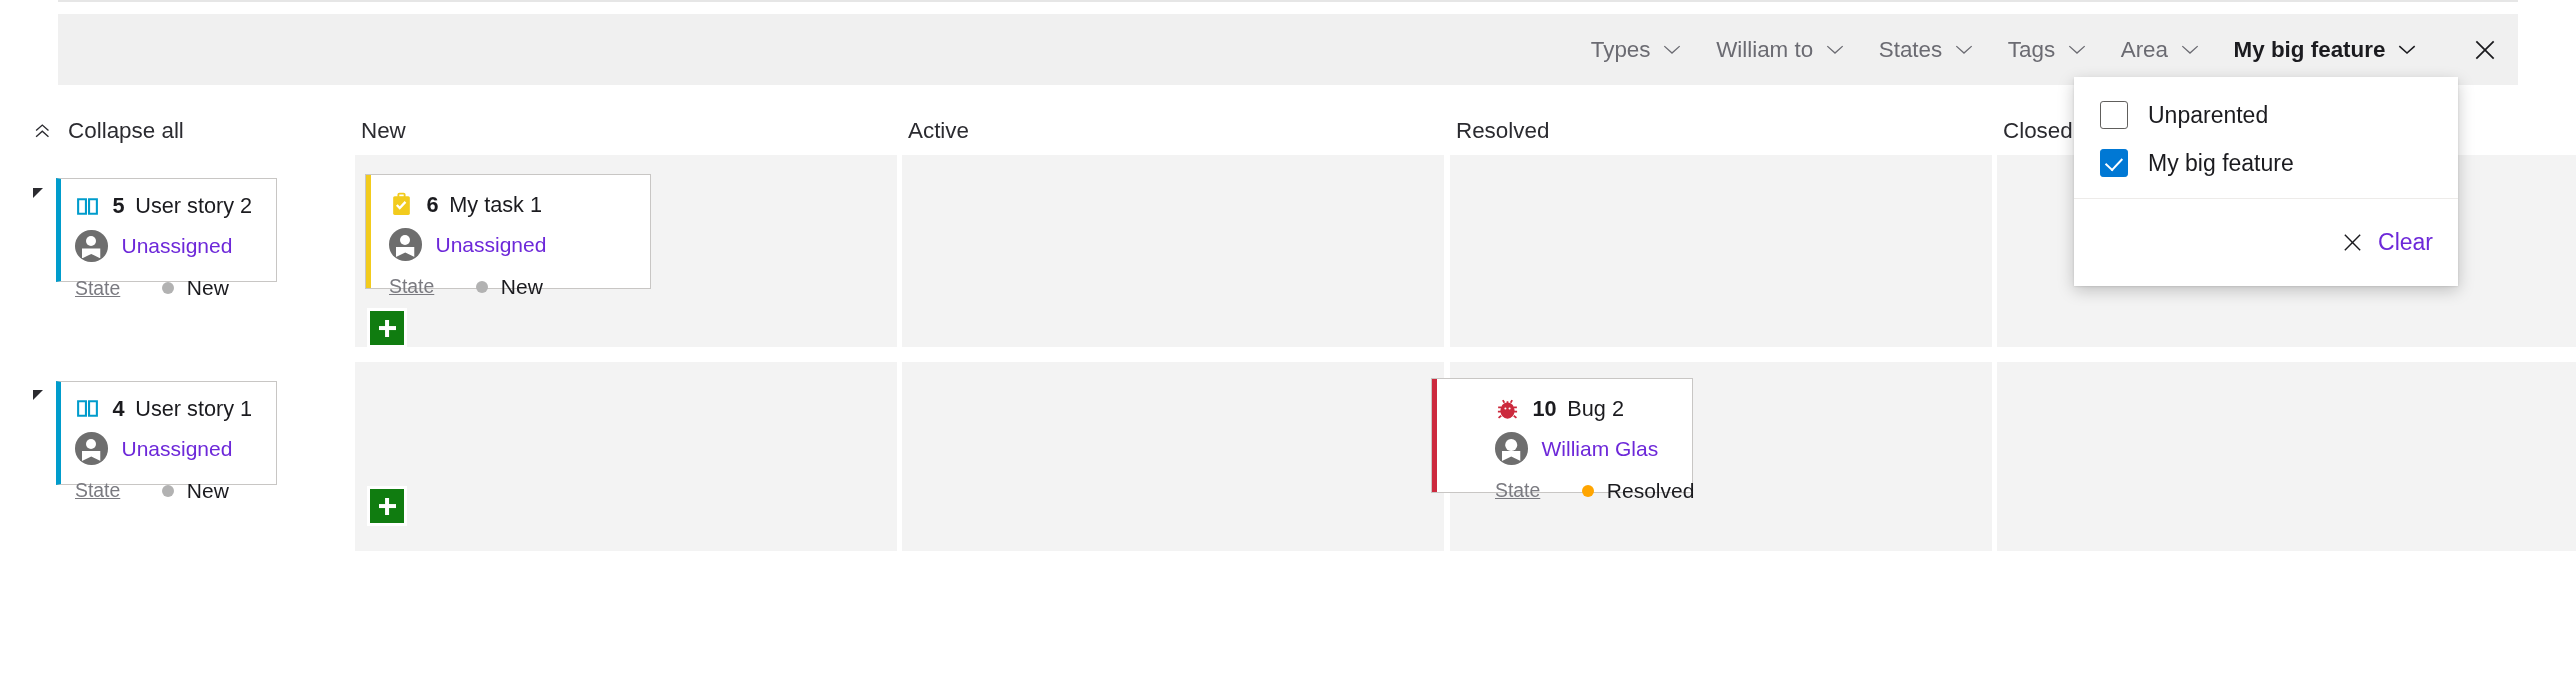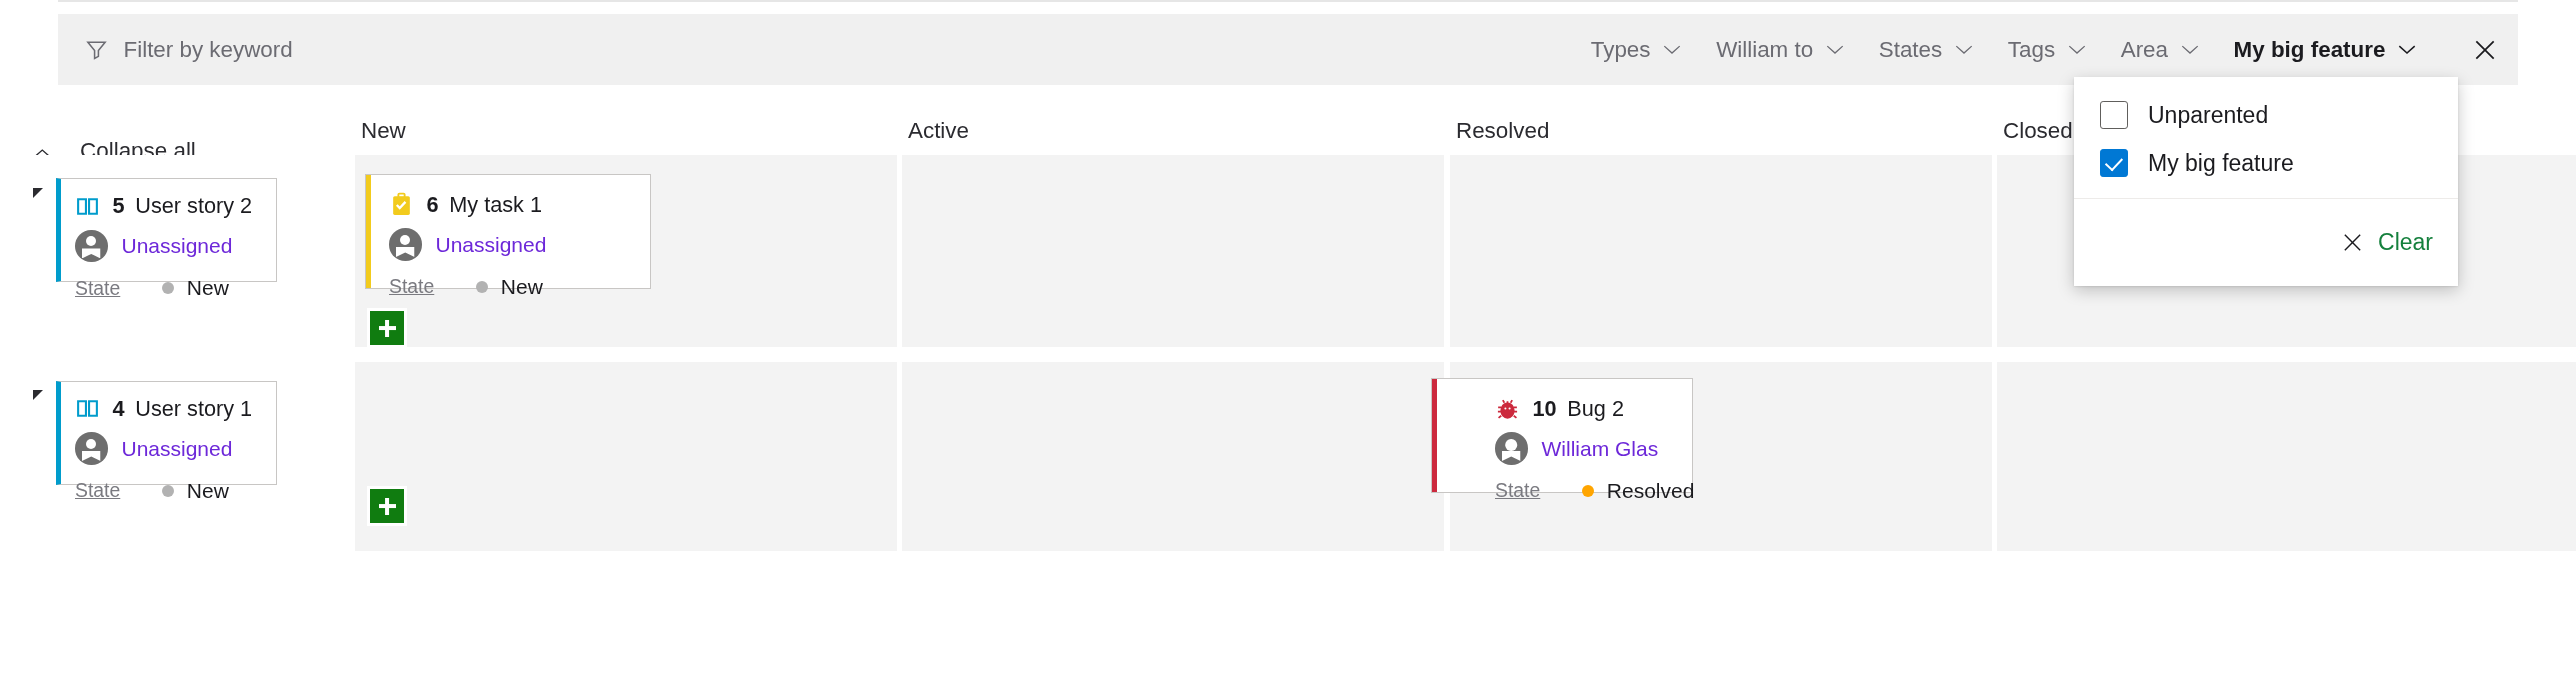--- a/index.html
+++ b/index.html
@@ -140,35 +140,34 @@
     justify-content: flex-end;
     padding-right: 25px;
   }
   .clear-btn {
     display: flex;
     align-items: center;
     gap: 14px;
     cursor: pointer;
   }
   .clear-x { width: 23px; height: 23px; display:block; }
-  .clear-label { font-size: 23px; color: #15803d; }
+  .clear-label { font-size: 23px; color: #6d28d9; }
 
   
   .board {
     position: absolute;
     left: 0; top: 102px;
     width: 2576px;
     height: 480px;
   }
   .collapse-all {
     position: absolute;
     left: 32.5px; top: 15.5px;
-    display: flex; align-items: flex-end; gap: 29px;
-    cursor: pointer;
-    margin-top: 20px;
+    display: flex; align-items: center; gap: 17px;
+    cursor: pointer;
   }
   .dblchev { width: 18.6px; height: 17px; display:block; }
   .collapse-all-label { font-size: 22.4px; color: #2b2b30; }
 
   .col-head {
     position: absolute;
     top: 15.5px;
     font-size: 22.4px;
     color: #2b2b30;
   }
@@ -331,28 +330,20 @@
 </style>
 </head>
 <body>
 
 <div id="root">
 
   <div class="top-rule"></div>
 
   <div class="filter-bar">
 
-    <div class="keyword-wrap">
-      <span>
-        <svg class="funnel-icon" viewBox="0 0 24 24" fill="none" stroke="#6b6b72" stroke-width="1.6">
-          <path d="M3 4.5h18L14 13v6.2l-4 2.1V13L3 4.5z"></path>
-        </svg>
-      </span>
-      <input class="keyword-input" type="text" placeholder="Filter by keyword" style="">
-    </div>
 
     <div class="filter-spacer"></div>
 
     <div class="pivot">
       <span class="pivot-label">Types</span>
       <span>
         <svg class="chev" viewBox="0 0 26 16" fill="none" stroke="#6b6b72" stroke-width="1.7">
             <path d="M3 4l10 9 10-9"></path>
           </svg>
       </span>

